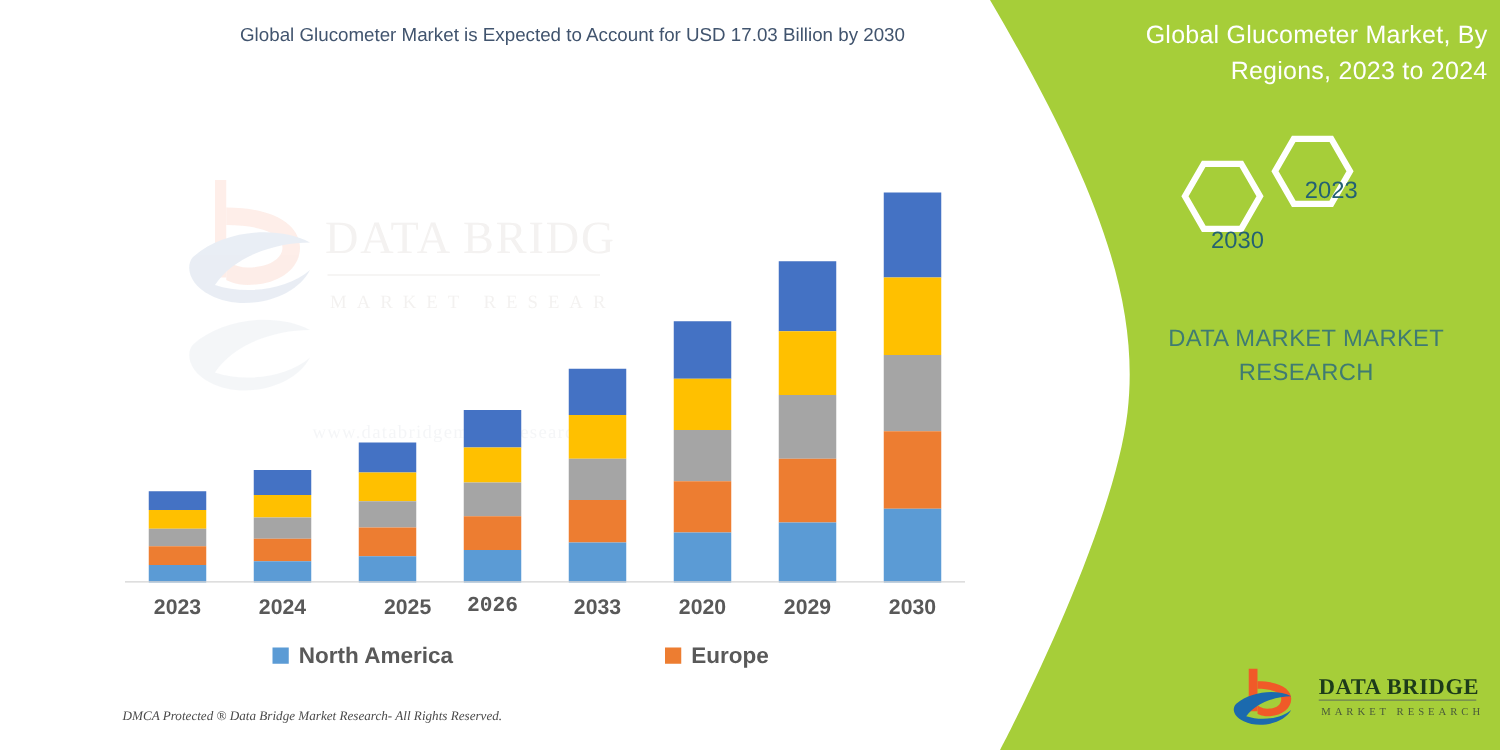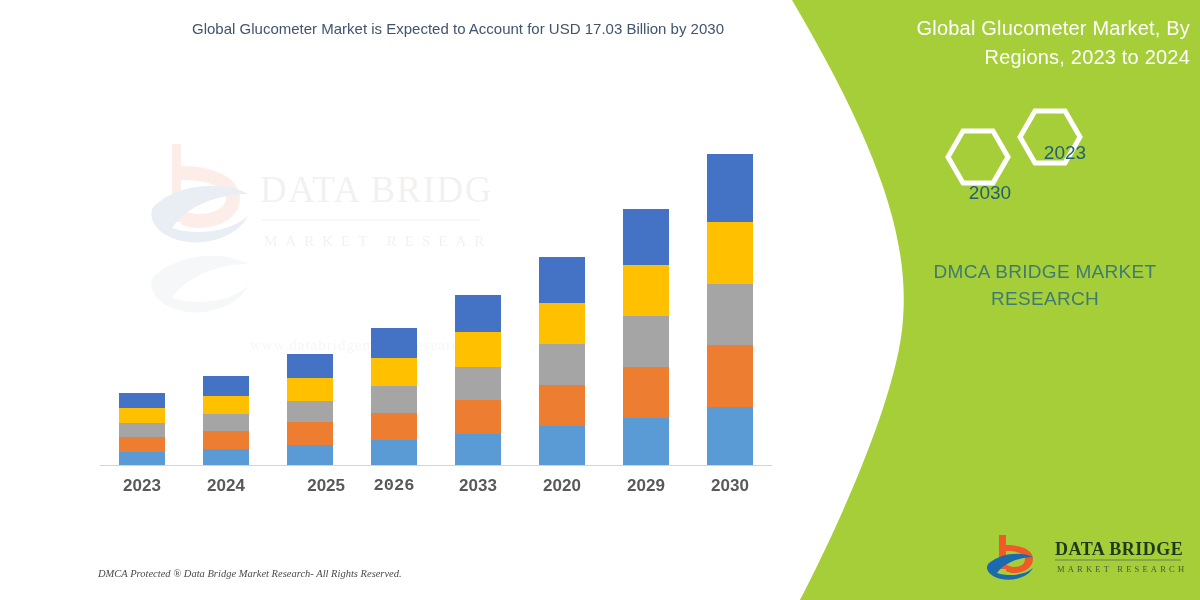--- a/index.html
+++ b/index.html
@@ -91,21 +91,21 @@
 
   <div class="hex-wrap">
     <svg width="185" height="110" viewBox="0 0 185 110" xmlns="http://www.w3.org/2000/svg">
       <polygon points="38,28 68,28 83,54 68,80 38,80 23,54" fill="none" stroke="#ffffff" stroke-width="5"></polygon>
       <polygon points="110,8 140,8 155,34 140,60 110,60 95,34" fill="none" stroke="#ffffff" stroke-width="5"></polygon>
     </svg>
   </div>
   <div class="hex-text" id="hex-2023-label">2023</div>
   <div class="hex-text" id="hex-2030-label">2030</div>
 
-  <div class="panel-brand">DMCA BRIDGE MARKET RESEARCH</div>
+  <div class="panel-brand">DATA MARKET MARKET RESEARCH</div>
 
   <div id="brand-logo">
     <svg width="200" height="52" viewBox="0 0 200 52" xmlns="http://www.w3.org/2000/svg">
 
       <g>
         <rect x="14" y="2" width="7" height="34" fill="#F05A28"></rect>
         <path d="M21,12 C40,12 48,19 48,26 C48,34 40,40 29,40 C24,40 21,38 21,38 L21,31
                  C21,31 24,34 29,34 C36,34 40,31 40,26 C40,21 33,18 21,18 Z" fill="#F05A28"></path>
         <path d="M4,30 C16,20 36,18 48,24 C36,24 20,29 12,40 C24,44 40,42 48,35
                  C42,46 22,50 10,44 C2,40 0,34 4,30 Z" fill="#1B6AAE"></path>
@@ -202,16 +202,26 @@
       <div class="tick" style="left: 7px;">2023</div>
       <div class="tick" style="left: 91px;">2024</div>
       <div class="tick" style="left: 175px; text-align: right;">2025</div>
       <div class="tick" style="left: 259px; font-family: Liberation Mono, monospace;">2026</div>
       <div class="tick" style="left: 343px;">2033</div>
       <div class="tick" style="left: 427px;">2020</div>
       <div class="tick" style="left: 511px;">2029</div>
       <div class="tick" style="left: 595px;">2030</div>
     </div>
 
+  <div id="legend">
+      <div class="legend-item" style="left: 118px; top: 2px;">
+        <span class="legend-swatch" style="background: rgb(91, 155, 213);"></span>
+        <span class="legend-label">North America</span>
+      </div>
+      <div class="legend-item" style="left: 432px; top: 2px;">
+        <span class="legend-swatch" style="background: rgb(237, 125, 49);"></span>
+        <span class="legend-label">Europe</span>
+      </div>
+    </div>
 
   <div class="footer-text" id="footer-dmca">DMCA Protected ® Data Bridge Market Research-  All Rights Reserved.</div>
 
 </div>
 
 </body></html>

